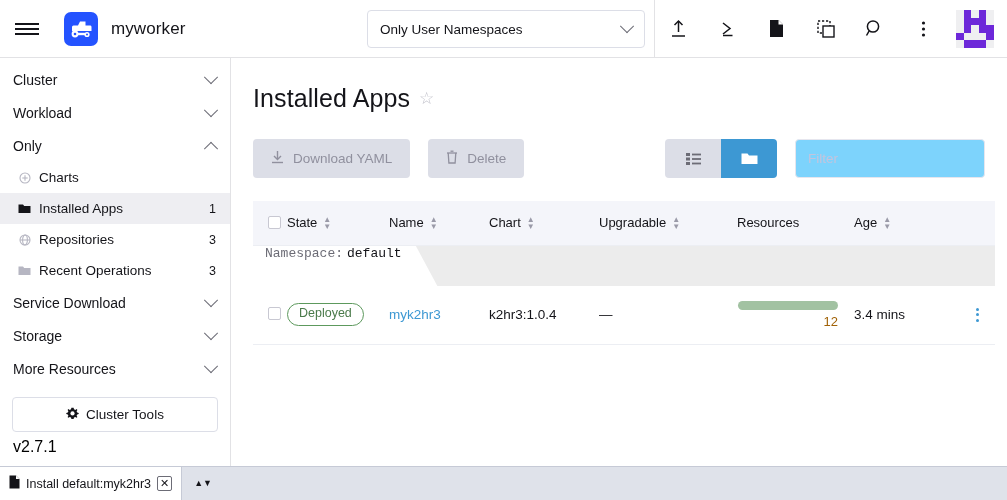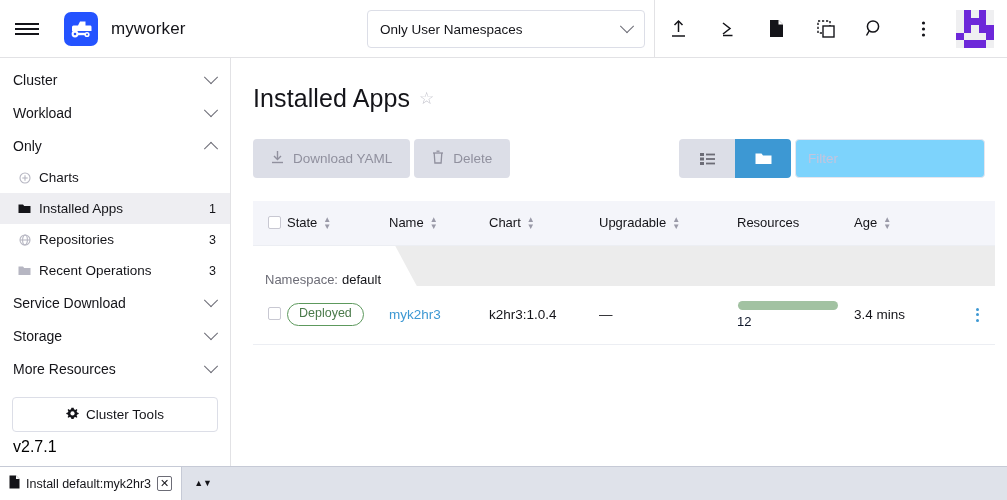--- a/index.html
+++ b/index.html
@@ -202,21 +202,21 @@
     font-weight: 400;
     color: #141419;
     margin: 0;
     letter-spacing: .1px;
   }
   .star { color: #c3c3cc; font-size: 17px; cursor: pointer; line-height: 1; }
 
   .toolbar {
     display: flex;
     align-items: center;
-    gap: 4px;
+    gap: 18px;
     margin-bottom: 23px;
   }
   .btn {
     height: 39px;
     border-radius: 4px;
     background: #dcdee7;
     color: #90909e;
     border: none;
     font-size: 13.5px;
     padding: 0 18px;
@@ -295,25 +295,26 @@
     background: #ececec;
     padding: 0;
     height: 41px;
     position: relative;
   }
   .group-tab {
     position: absolute;
     left: 0; top: 0;
     height: 41px;
     display: flex;
-    align-items: flex-end;
+    align-items: flex-start;
     padding: 0 36px 0 12px;
     font-size: 13px;
     background: #fff;
     clip-path: polygon(0 0, calc(100% - 22px) 0, 100% 100%, 0 100%);
+    font-family: Liberation Mono, monospace;
   }
   .group-tab .gk { color: #6c6c76; }
   .group-tab .gv { color: #141419; margin-left: 4px; }
 
   tr.data-row td {
     height: 58px;
     padding: 0;
     font-size: 13.5px;
     color: #141419;
     vertical-align: middle;
@@ -339,21 +340,21 @@
   }
   .dash { color: #7e7e8c; }
   .res-cell { text-align: center; padding-right: 16px !important; }
   .res-bar {
     width: 100px;
     height: 9px;
     border-radius: 5px;
     background: #a2c2a2;
     margin: 0 auto 4px auto;
   }
-  .res-num { font-size: 13px; color: #0f172a; text-align: left; }
+  .res-num { font-size: 13px; color: #a16207; text-align: right; }
   .kebab {
     display: flex; flex-direction: column; gap: 2.5px;
     align-items: center;
     cursor: pointer;
   }
   .kebab i { width: 3px; height: 3px; border-radius: 50%; background: #3d98d3; display: block; }
 
   
   .statusbar {
     height: 34px;

